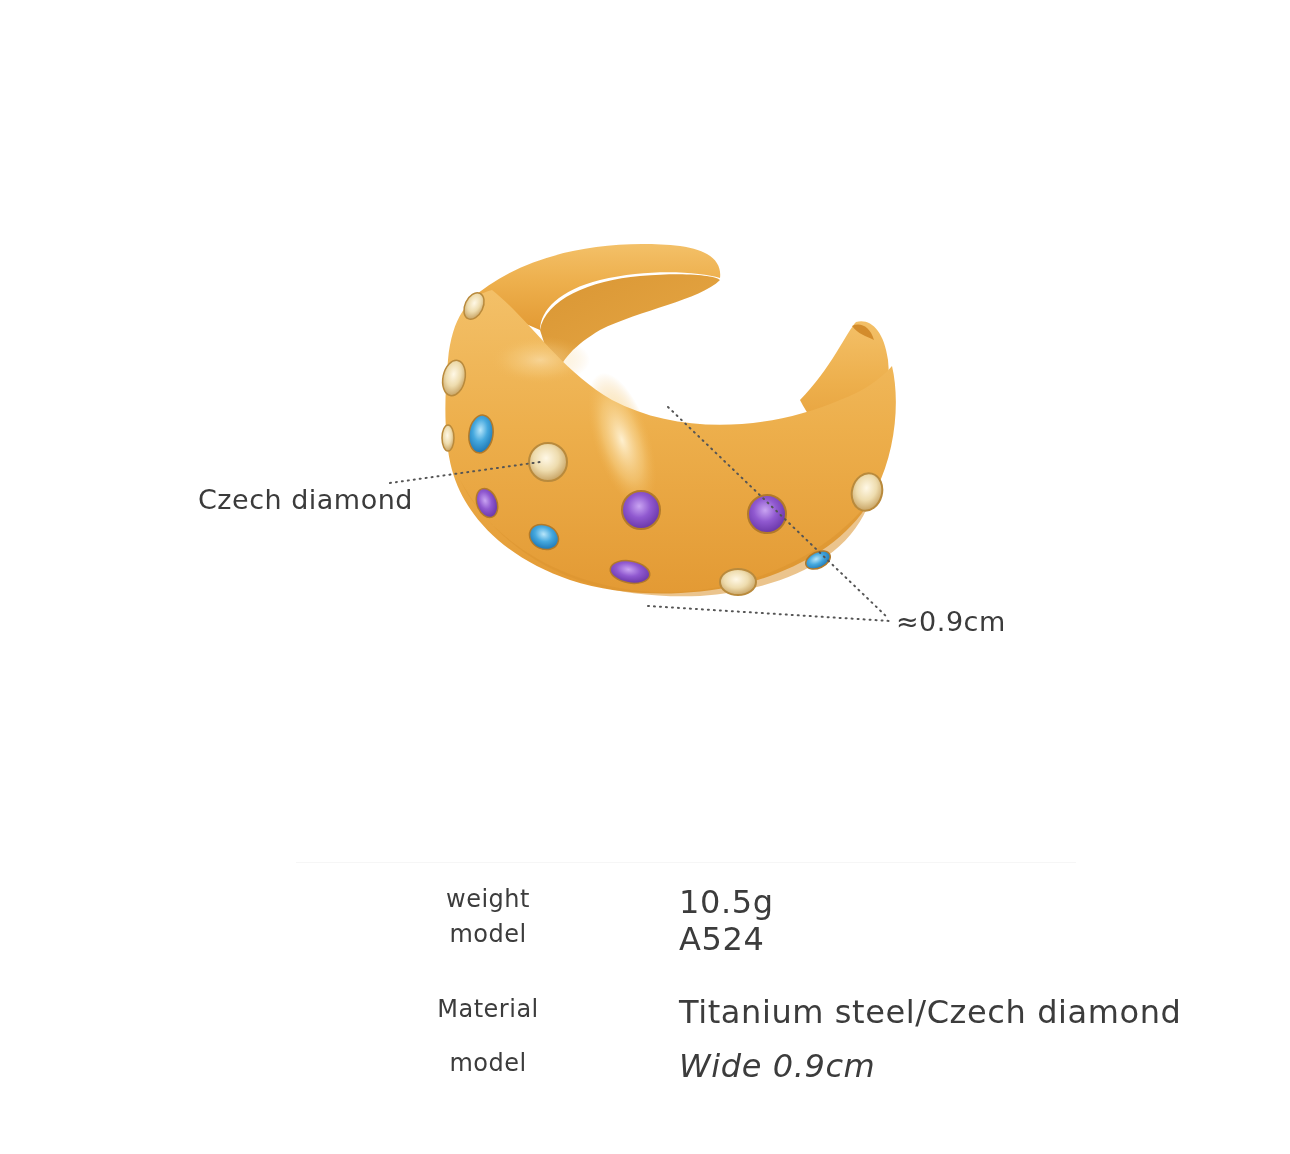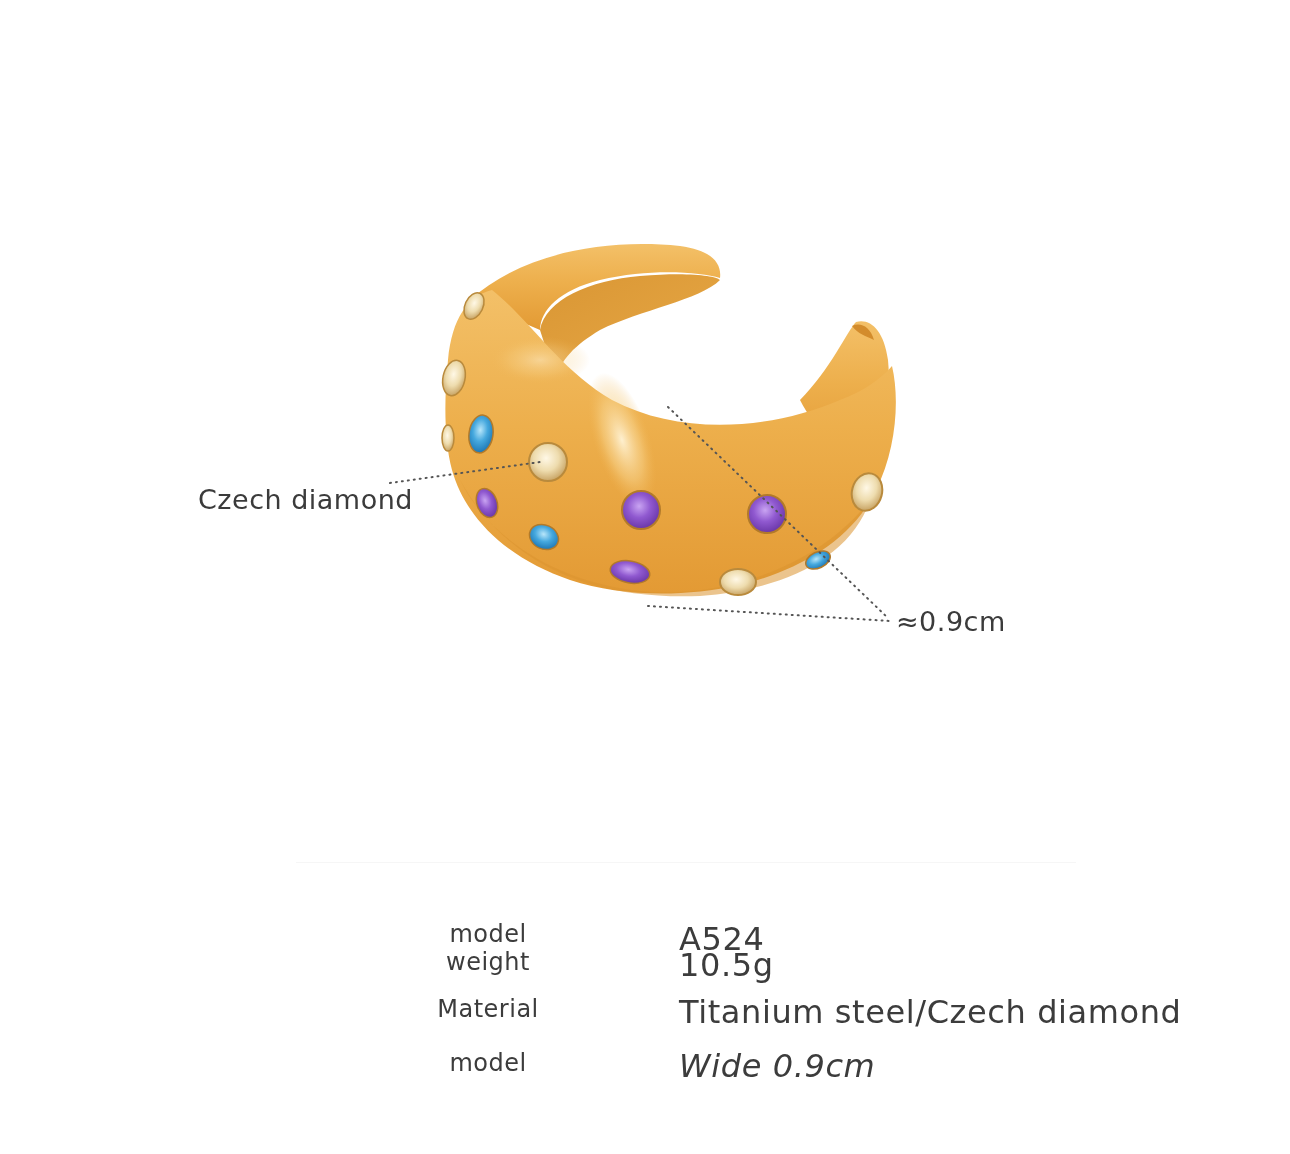--- a/index.html
+++ b/index.html
@@ -75,21 +75,21 @@
     }
     .spec-val {
       position: absolute;
       left: 679px;
       font-size: 32px;
       color: #3c3c3c;
       letter-spacing: 0.6px;
       white-space: nowrap;
     }
     .row-model { top: 920px; }
-    .row-weight { top: 948px; }
+    .row-weight { top: 885px; }
     .row-material { top: 995px; }
     .row-size { top: 1049px; }
     .row-model .spec-val { top: 0px; }
     .row-weight .spec-val { top: -2px; }
     .row-material .spec-val { top: -2px; text-align: right; }
     .row-size .spec-val { top: -2px; font-style: italic; }
   </style>
 </head>
 <body>
 

